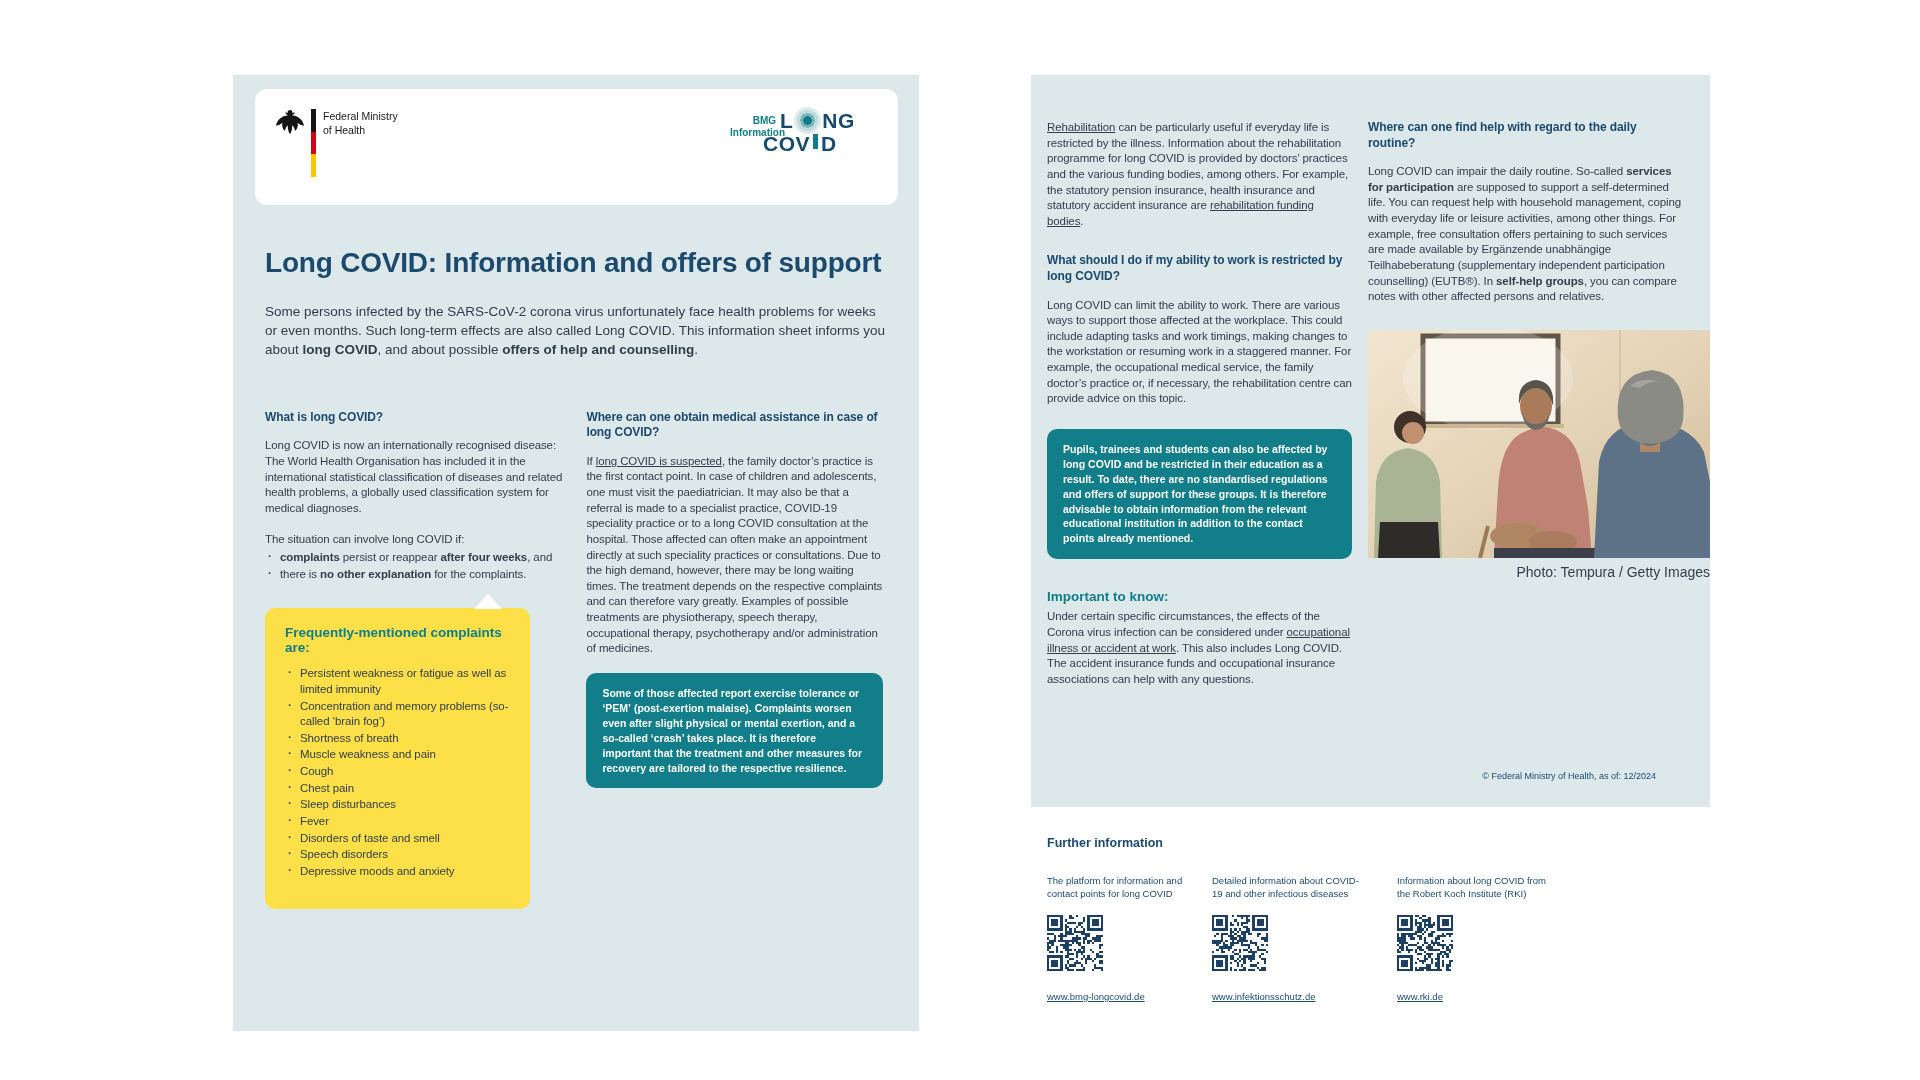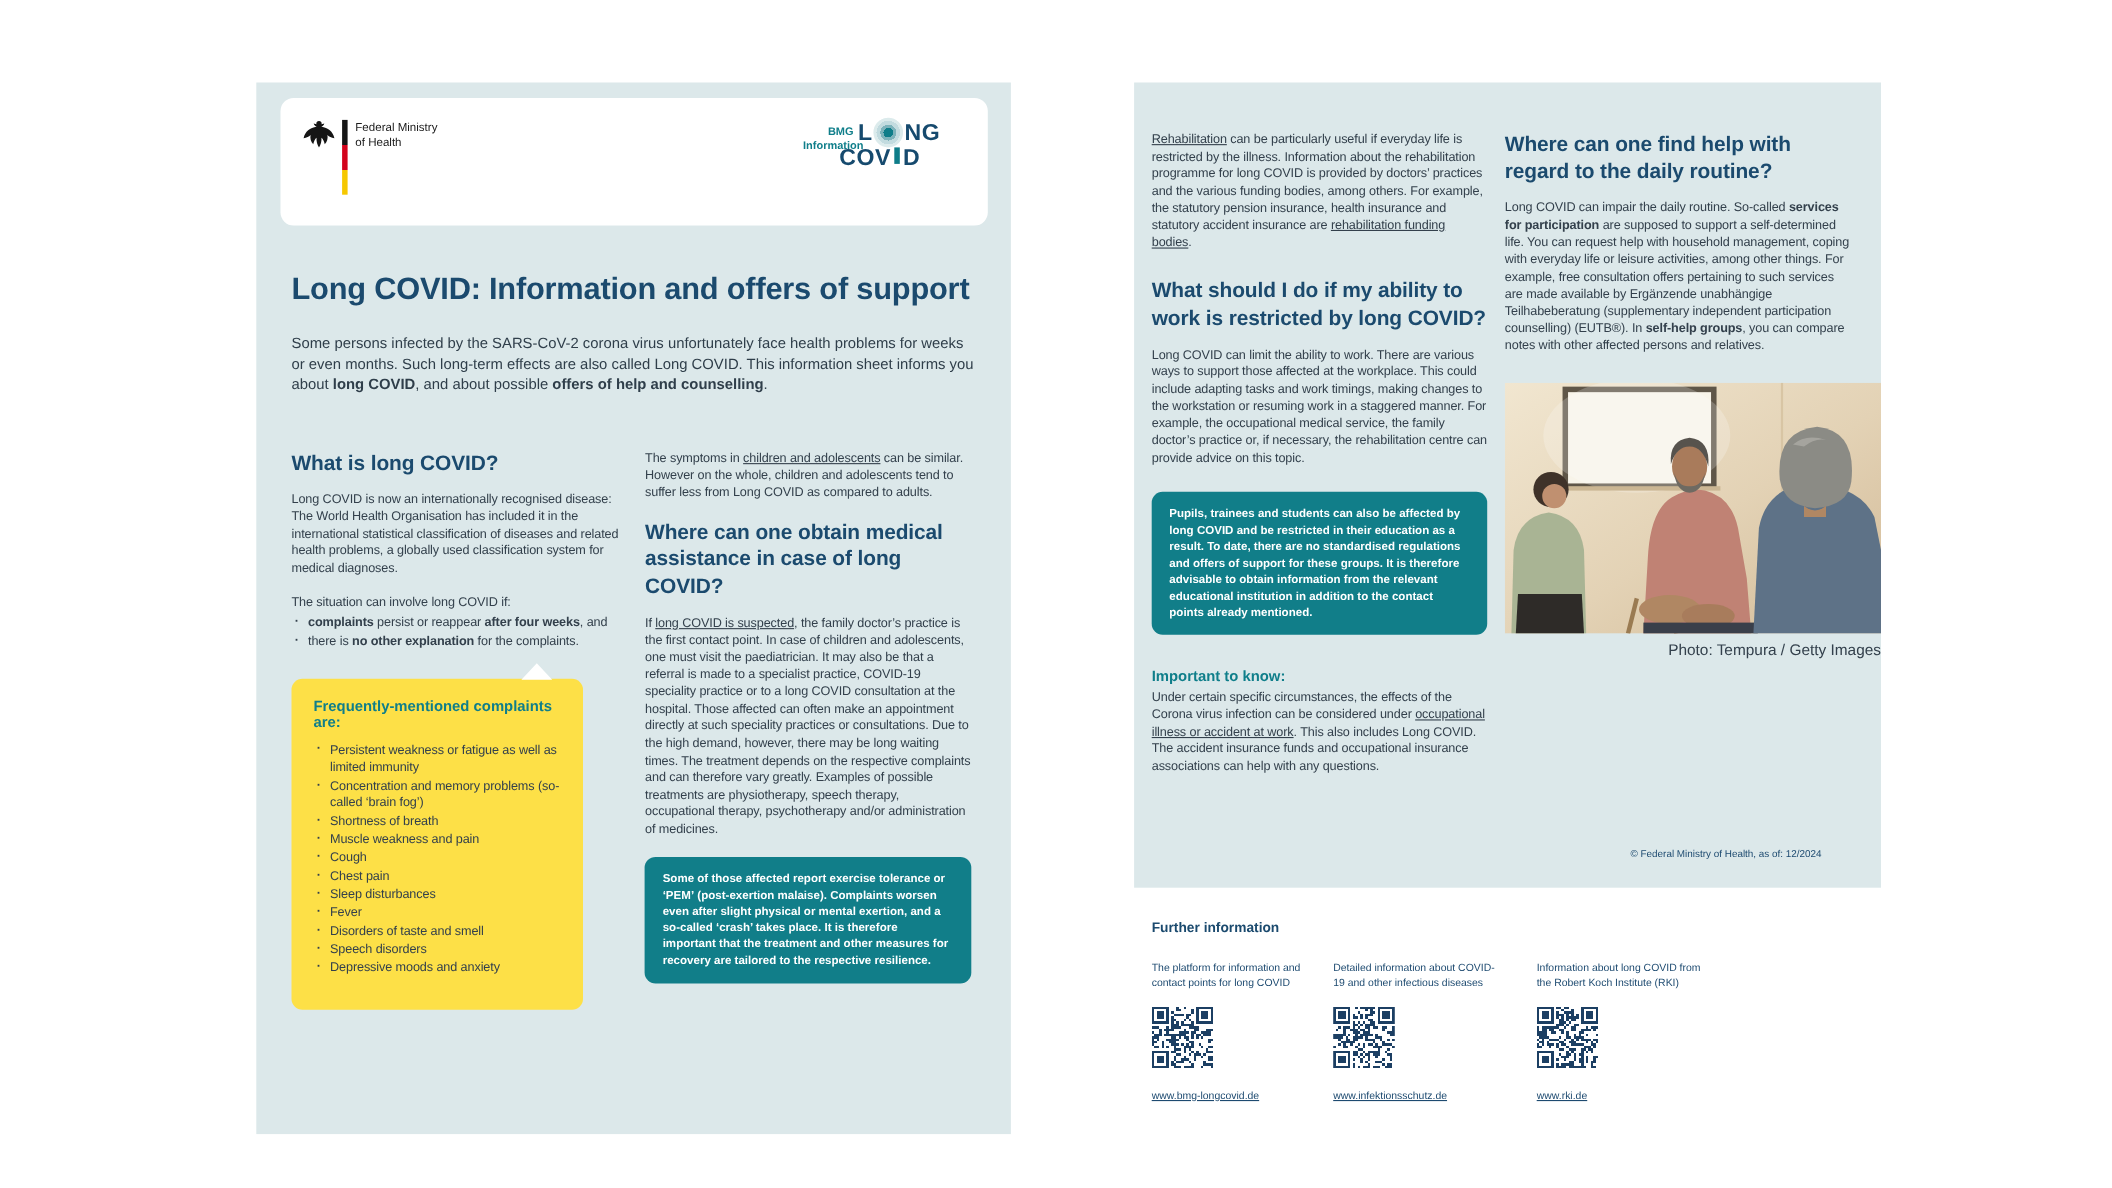--- a/index.html
+++ b/index.html
@@ -33,21 +33,21 @@
   .stem { width:5px; height:15px; background:#0e7d89; margin:2px 3px 0 3px; }
 
   
   .p1content { padding:172px 36px 0 32px; }
   .title { margin:0 0 24px; font-size:28px; font-weight:bold; color:#1b4a6e; letter-spacing:-.2px; }
   .intro { margin:0; width:625px; font-size:13.5px; line-height:1.4; color:#2f3e4a; }
   .cols { display:flex; gap:16px; margin-top:50px; }
   .colA { width:312px; }
   .colB { width:303px; }
 
-  h3.sec { margin:0 0 13px; font-size:19px; line-height:1.3; font-weight:bold; color:#1b4a6e; letter-spacing:-.1px; }
+  h3.sec { margin:0 0 13px; font-size:12px; line-height:1.3; font-weight:bold; color:#1b4a6e; letter-spacing:-.1px; }
   .bp { margin:0 0 16px; font-size:11.5px; line-height:1.36; letter-spacing:-.1px; }
   .lead { margin-bottom:2px; }
   ul.dots { list-style:none; margin:0 0 16px; padding:0; }
   ul.dots li { position:relative; padding-left:15px; font-size:11.5px; line-height:1.36; letter-spacing:-.1px; margin-bottom:1px; }
   ul.dots li::before { content:"·"; position:absolute; left:3px; top:-1px; font-weight:bold; }
 
   .complaints { position:relative; margin-top:26px; width:265px; background:#fde047; border-radius:10px; padding:17px 20px 14px; }
   .complaints::before { content:""; position:absolute; top:-14px; right:28px;
                         border-left:14px solid transparent; border-right:14px solid transparent; border-bottom:15px solid #fff; }
   .complaints h4 { margin:0 0 11px; font-size:13.5px; font-weight:600; color:#0f7e8a; }
@@ -142,21 +142,20 @@
             <li data-interactable="false">Sleep disturbances</li>
             <li data-interactable="false">Fever</li>
             <li data-interactable="false">Disorders of taste and smell</li>
             <li data-interactable="false">Speech disorders</li>
             <li data-interactable="false">Depressive moods and anxiety</li>
           </ul>
         </div>
       </div>
 
       <div class="colB">
-        <p class="bp" data-interactable="false"><span data-interactable="false">The symptoms in </span><span class="u" data-interactable="true">children and adolescents</span><span data-interactable="false"> can be similar. However on the whole, children and adolescents tend to suffer less from Long COVID as compared to adults.</span></p>
         <h3 class="sec" data-interactable="false">Where can one obtain medical assistance in case of long COVID?</h3>
         <p class="bp" data-interactable="false"><span data-interactable="false">If </span><span class="u" data-interactable="true">long COVID is suspected</span><span data-interactable="false">, the family doctor’s practice is the first contact point. In case of children and adolescents, one must visit the paediatrician. It may also be that a referral is made to a specialist practice, COVID-19 speciality practice or to a long COVID consultation at the hospital. Those affected can often make an appointment directly at such speciality practices or consultations. Due to the high demand, however, there may be long waiting times. The treatment depends on the respective complaints and can therefore vary greatly. Examples of possible treatments are physiotherapy, speech therapy, occupational therapy, psychotherapy and/or administration of medicines.</span></p>
         <div class="tealbox" data-interactable="false"><span data-interactable="false">Some of those affected report </span><span class="b" data-interactable="false">exercise tolerance</span><span data-interactable="false"> or </span><span class="b" data-interactable="false">‘PEM’</span><span data-interactable="false"> (post-exertion malaise). Complaints worsen even after slight physical or mental exertion, and a so-called ‘crash’ takes place. It is therefore important that the treatment and other measures for recovery are tailored to the respective resilience.</span></div>
       </div>
     </div>
   </div>
 </section>
 
 <section class="page page2" data-interactable="false">
   <div class="p2cols">

